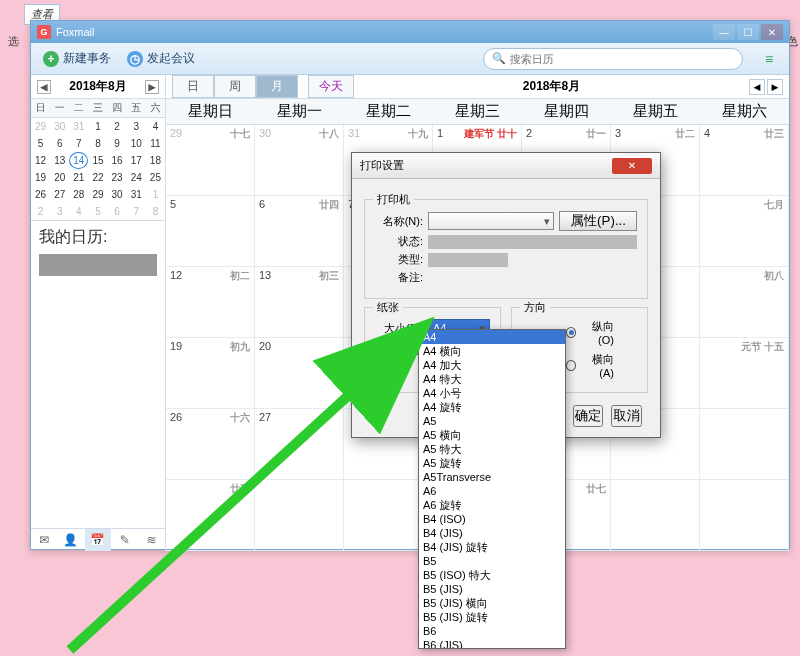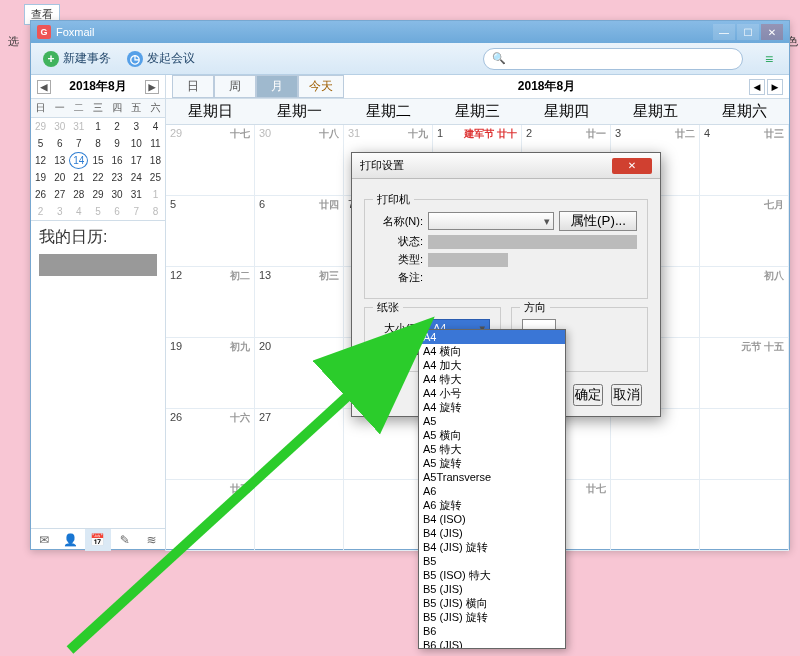--- a/index.html
+++ b/index.html
@@ -1,17 +1,17 @@
 <!DOCTYPE html>
 <html><head>
 <meta charset="utf-8">
 <style>
 * { box-sizing: border-box; margin: 0; padding: 0; font-family: "Microsoft YaHei", SimSun, sans-serif; }
 body { background: #f8c6d4; width: 800px; height: 656px; position: relative; overflow: hidden; }
-.outer-tab { position: absolute; left: 24px; top: 4px; font-size: 11px; color: #333; padding: 2px 6px; background: #fff; border: 1px solid #a6c4e0; }
+.outer-tab { position: absolute; left: 24px; top: 4px; font-size: 11px; color: #333; padding: 2px 6px; background: #fff; border: 1px solid #a6c4e0; font-style: italic; }
 .outer-left { position: absolute; left: 8px; top: 34px; font-size: 11px; color: #333; }
 .outer-right { position: absolute; right: 2px; top: 34px; font-size: 11px; color: #333; }
 .fox-window { position: absolute; left: 30px; top: 20px; width: 760px; height: 530px; background: #fff; border: 1px solid #77a7d0; box-shadow: 0 2px 8px rgba(0,0,0,.2); }
 .fox-title { height: 22px; background: linear-gradient(#88bbe6,#6da9da); display: flex; align-items: center; padding: 0 6px; color: #fff; font-size: 11px; }
 .fox-title .logo { width: 14px; height: 14px; background: #e55; border-radius: 2px; margin-right: 5px; display:inline-flex;align-items:center;justify-content:center;font-size:9px;font-weight:bold; }
 .fox-title .wbtns { margin-left: auto; display: flex; gap: 2px; }
 .fox-title .wbtn { width: 22px; height: 16px; background: rgba(255,255,255,.15); display:inline-flex;align-items:center;justify-content:center;font-size:10px;color:#fff; }
 .fox-title .wbtn:last-child { background: rgba(200,40,40,.25); }
 .fox-toolbar { height: 32px; background: linear-gradient(#eaf3fb,#d7e8f6); display:flex; align-items:center; padding: 0 8px; gap:8px; border-bottom:1px solid #b7d0e5; }
 .tb-btn { display:flex; align-items:center; gap:4px; font-size:12px; color:#264a6e; padding:2px 4px; cursor:pointer; }
@@ -33,21 +33,21 @@
 .mini-grid span.today{ border:1px solid #2d7dd2; border-radius:50%; color:#2d7dd2; padding:2px 0; }
 .side-label { font-size:16px; padding:6px 8px; color:#333; border-top:1px solid #d0dde8; }
 .side-block { height:22px; margin:0 8px; background:#999; }
 .side-bottom { margin-top:auto; display:flex; border-top:1px solid #d0dde8; }
 .side-bottom span{ flex:1; text-align:center; padding:4px 0; font-size:12px; color:#666; cursor:pointer; }
 .main { flex:1; display:flex; flex-direction:column; }
 .main-head { height:24px; display:flex; align-items:center; border-bottom:1px solid #d0dde8; font-size:12px; }
 .view-tabs{ display:flex; margin-left:6px; }
 .view-tabs span{ padding:2px 14px; border:1px solid #bcd; background:#f5f9fc; cursor:pointer; color:#555; }
 .view-tabs span.active{ background:#9fb9ce; color:#fff; }
-.today-btn{ padding:2px 10px; border:1px solid #bcd; background:#f5f9fc; cursor:pointer; color:#a16207; }
+.today-btn{ margin-left:10px; padding:2px 10px; border:1px solid #bcd; background:#f5f9fc; cursor:pointer; color:#a21caf; }
 .main-title{ margin:0 auto; font-weight:bold; }
 .pgbtns{ margin-right:6px; display:flex; gap:2px; }
 .pgbtns span{ width:16px; height:16px; border:1px solid #bcd; font-size:9px; display:inline-flex;align-items:center;justify-content:center;cursor:pointer; }
 .wk-head{ display:grid; grid-template-columns:repeat(7,1fr); font-size:15px; text-align:center; background:#f4f8fb; border-bottom:1px solid #d0dde8; }
 .wk-head span{ padding:3px 0; }
 .cal-grid{ flex:1; display:grid; grid-template-columns:repeat(7,1fr); grid-template-rows:repeat(6,1fr); }
 .cal-cell{ border-right:1px solid #e4ecf3; border-bottom:1px solid #e4ecf3; padding:2px 4px; font-size:10px; color:#444; position:relative; }
 .cal-cell .d{ font-size:11px; } .cal-cell .lun{ float:right; color:#999;font-weight:bold; }
 .cal-cell.dim .d{ color:#bbb; } .cal-cell .hl{ color:#d33;text-align:center; }
 
@@ -100,20 +100,21 @@
     <div class="tb-btn">
         <span class="ic ic-plus">+</span>
         <span>新建事务</span>
       </div>
     <div class="tb-btn">
         <span class="ic ic-clock">◷</span>
         <span>发起会议</span>
       </div>
     <div class="search-box">
       <span class="sicon">🔍</span>
+      <input placeholder="搜索日历" style="">
     </div>
     <div class="menu-btn">≡</div>
   </div>
   <div class="fox-body">
     <div class="side">
       <div class="side-head">
         <span class="navbtn">◀</span>
         <span>2018年8月</span>
         <span class="navbtn">▶</span>
       </div>
@@ -286,20 +287,30 @@
           </div>
         <div class="frow">
             <label>来源(S):</label>
             <div class="sel"></div>
           </div>
       </div>
       <div class="fs">
         <span class="lg">方向</span>
         <div class="frow" style="gap:10px">
           <span class="orient-icon">A</span>
+          <div style="display:flex;flex-direction:column;gap:6px">
+            <label class="radio">
+                <span class="r ck"></span>
+                <span>纵向(O)</span>
+              </label>
+            <label class="radio">
+                <span class="r"></span>
+                <span>横向(A)</span>
+              </label>
+          </div>
         </div>
       </div>
     </div>
     <div class="dlg-btns">
       <button class="btn">确定</button>
       <button class="btn">取消</button>
     </div>
   </div>
 </div>
 

